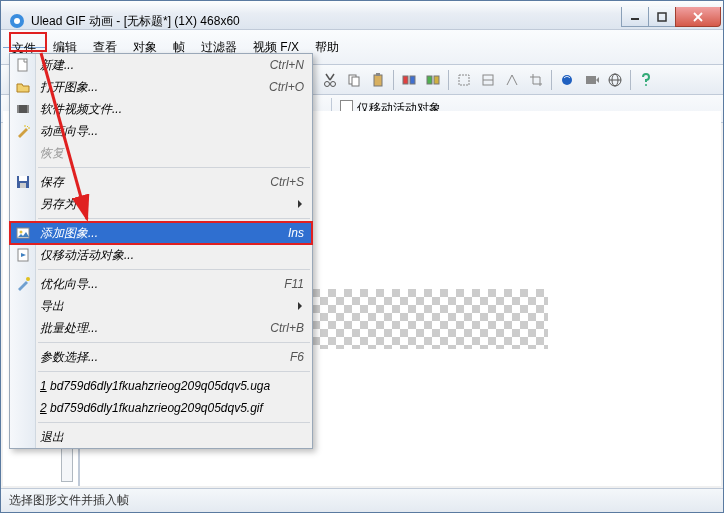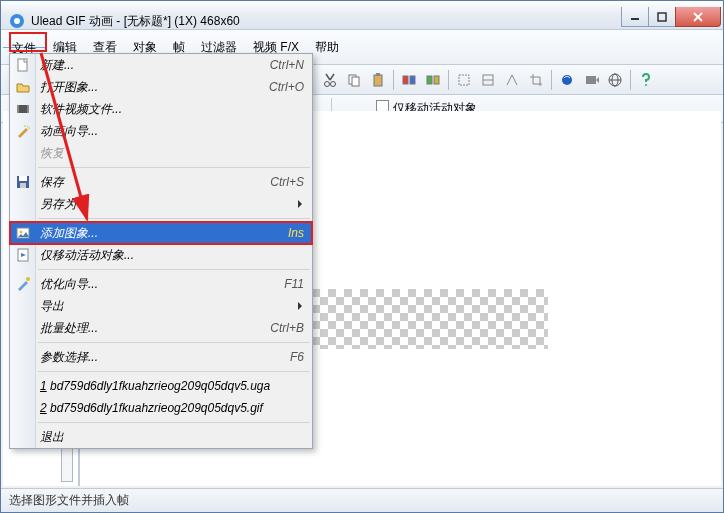--- a/index.html
+++ b/index.html
@@ -13,38 +13,38 @@
 .win-btn.close { width: 46px; background: linear-gradient(#f0a0a0, #d55a4a); border-color: #a04030; border-bottom-right-radius: 4px; }
 .win-btn svg { display: block; }
 .menubar { height: 22px; background: linear-gradient(#fafcfe, #eef2f7); border-top: 1px solid #c0cad8; border-bottom: 1px solid #c0cad8; display: flex; align-items: stretch; padding: 17px 2px; }
 .menu-item { padding: 0 8px; display: flex; align-items: center; cursor: default; }
 .menu-item.open { background: #cde0f7; border: 1px solid #7aa5d6; border-bottom: none; }
 .menu-highlight1 { position: absolute; border: 2px solid #e02020; }
 .toolbar { height: 30px; background: linear-gradient(#f8fafc, #e6ecf3); border-bottom: 1px solid #c0cad8; display: flex; align-items: center; padding: 0 4px; gap: 2px; }
 .tb-btn { width: 22px; height: 22px; display: flex; align-items: center; justify-content: center; }
 .tb-sep { width: 1px; height: 20px; background: #b0bac8; margin: 0 2px; }
 .options-row { height: 28px; background: linear-gradient(#f8fafc, #eef2f7); border-bottom: 1px solid #c0cad8; display: flex; align-items: center; padding: 0 6px; gap: 8px; }
-.checkbox { display: flex; align-items: flex-start; gap: 4px; margin-left: 36px; }
+.checkbox { display: flex; align-items: flex-start; gap: 4px; }
 .checkbox .box { width: 13px; height: 13px; border: 1px solid #888; background: #fff; }
 .canvas-area { position: absolute; left: 78px; top: 110px; right: 2px; bottom: 26px; background: #fff; border-left: 1px solid #c0cad8; }
 .checker { position: absolute; left: 0; top: 178px; width: 468px; height: 60px;
   background-image: linear-gradient(45deg, #ccc 25%, transparent 25%, transparent 75%, #ccc 75%), linear-gradient(45deg, #ccc 25%, transparent 25%, transparent 75%, #ccc 75%);
   background-size: 16px 16px; background-position: 0 0, 8px 8px; background-color: #fff; }
 .left-panel { position: absolute; left: 2px; top: 110px; width: 76px; bottom: 26px; background: #fff; border-right: 1px solid #c0cad8; }
 .handle { position: absolute; left: 60px; bottom: 30px; width: 12px; height: 50px; border: 1px solid #b0b8c0; background: #f4f6f9; }
 .statusbar { position: absolute; left: 0; right: 0; bottom: 0; height: 24px; background: linear-gradient(#f4f7fa, #e4eaf1); border-top: 1px solid #c0cad8; display: flex; align-items: center; padding: 0 8px; color: #333; }
 .dropdown { position: absolute; left: 8px; top: 52px; width: 304px; background: #f0f0f0; border: 1px solid #9aa8b8; box-shadow: 3px 3px 6px rgba(0,0,0,0.25); z-index: 20; }
 .dd-gutter { position: absolute; left: 0; top: 0; bottom: 0; width: 26px; background: linear-gradient(to right, #f6f8fb, #e6ecf3); border-right: 1px solid #d0d8e0; }
 .dd-item { position: relative; height: 22px; display: flex; align-items: center; padding-left: 30px; padding-right: 8px; cursor: default; font-style: italic; }
 .dd-item .icon { position: absolute; left: 4px; width: 18px; height: 18px; display: flex; align-items: center; justify-content: center; }
 .dd-item .label { flex: 1; }
 .dd-item .shortcut { color: #555; }
 .dd-item.disabled .label { color: #9a9a9a; }
 .dd-item.selected { background: #2f6fd0; color: #fff; }
-.dd-item.selected .shortcut { color: #fde047; }
+.dd-item.selected .shortcut { color: #ffffff; }
 .dd-item.highlighted { outline: 2px solid #e02020; outline-offset: -1px; }
 .dd-item.submenu::after { content: ""; position: absolute; right: 6px; top: 7px; border: 4px solid transparent; border-left-color: #333; }
 .dd-sep { height: 1px; margin: 3px 2px 3px 28px; background: #d0d4da; }
 .arrow { position: absolute; z-index: 30; pointer-events: none; }
 .underline { text-decoration: underline; }
 </style>
 </head>
 <body>
 
 <div class="window">

